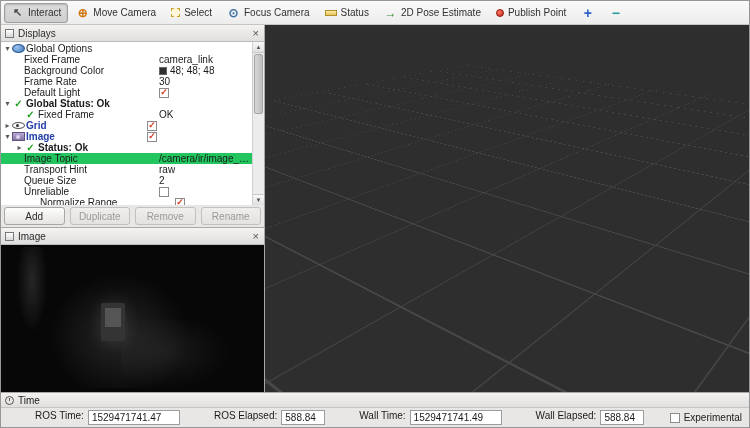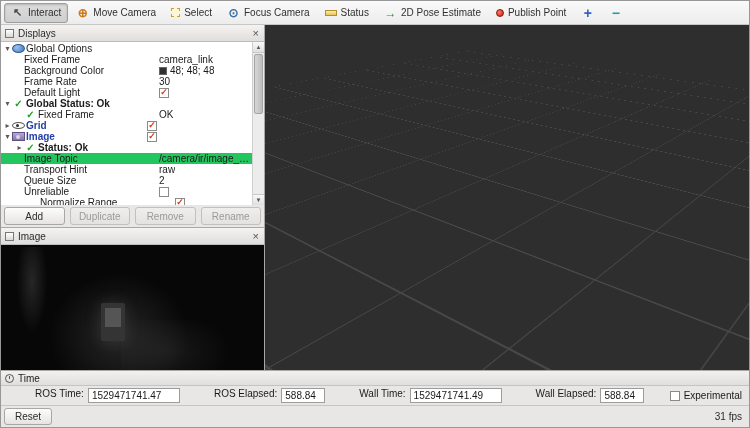--- a/index.html
+++ b/index.html
@@ -349,18 +349,14 @@
           <span class="tf-label">Wall Elapsed:</span>
           <span class="tf-box w2">588.84</span>
         </span>
         <span class="exp">
         <span class="cb" id="exp-cb"></span>
         <span>Experimental</span>
       </span>
     </div>
   </div>
 
-  <div class="statusbar">
-    <div class="reset-btn">Reset</div>
-    <span class="fps">31 fps</span>
-  </div>
 
 </div>
 
 </body></html>

